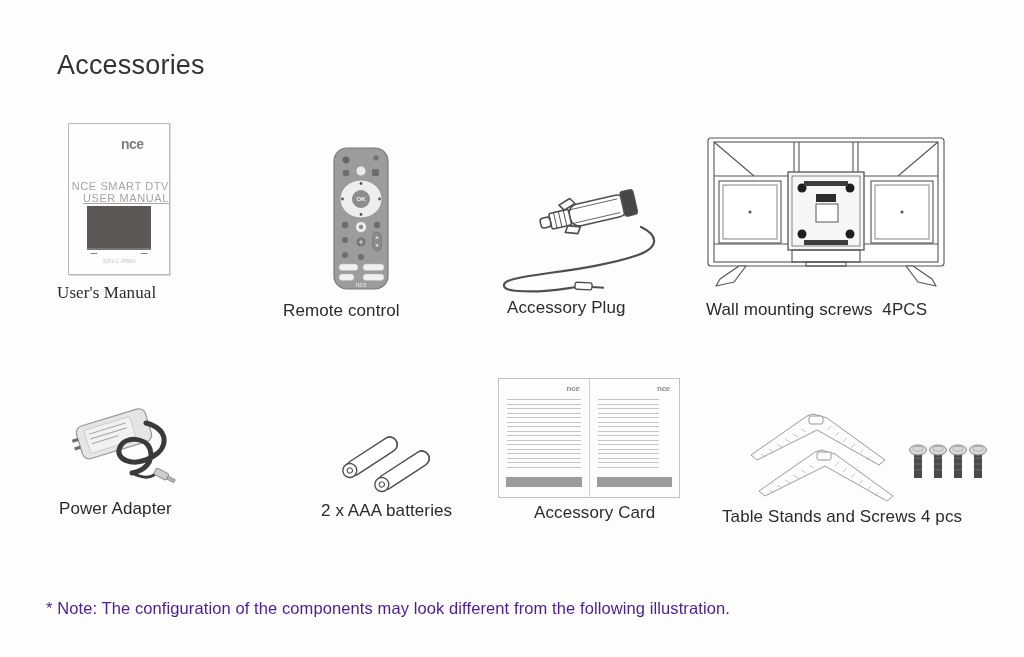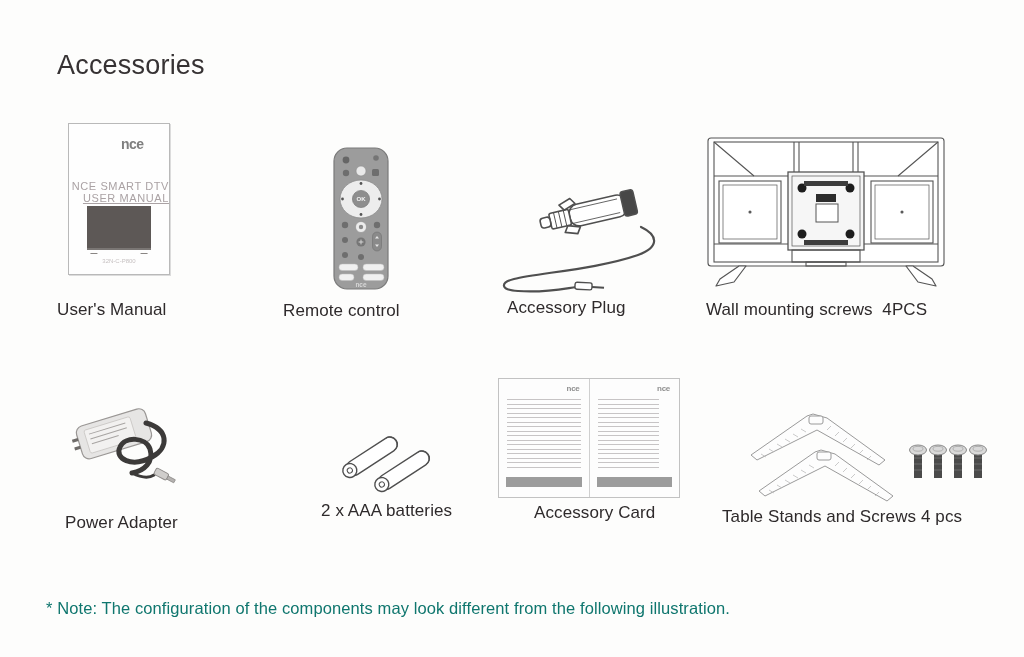--- a/index.html
+++ b/index.html
@@ -10,21 +10,21 @@
     color:#2e2a2b;
   }
   .abs{position:absolute;}
   .page-title{
     font-size:27px;font-weight:normal;letter-spacing:0.2px;color:#363233;
   }
   .item-label{
     font-size:17px;color:#2e2a2b;white-space:pre;letter-spacing:0.1px;
   }
   .note-text{
-    font-size:16.5px;color:#0f766e;letter-spacing:0.1px;
+    font-size:16.5px;color:#4c1d95;letter-spacing:0.1px;
   }
   
   .manual{
     width:100px;height:150px;background:#fefefe;
     border:1px solid #b9b9b9;box-shadow:1px 1px 0 #dcdcdc;
   }
   .manual .logo{
     position:absolute;top:12px;left:52px;
     font-size:14px;font-weight:bold;color:#7f7f7f;letter-spacing:-0.5px;
   }
@@ -74,21 +74,21 @@
 
 <div class="abs page-title" style="left:57px;top:50px;">Accessories</div>
 
 <div class="abs manual" style="left:68px;top:123px;">
   <span class="logo">nce</span>
   <div class="cover-line line1">NCE SMART DTV</div>
   <div class="cover-line line2">USER MANUAL</div>
   <div class="tv"></div>
   <div class="model">32N-C-P800</div>
 </div>
-<div class="abs item-label" style="left:57px;top:300px;">User's Manual</div>
+<div class="abs item-label" style="left:57px;top:283px;font-family:Liberation Serif, serif;">User's Manual</div>
 
 <svg class="abs" style="left:330px;top:146px;" width="62" height="145" viewBox="0 0 62 145">
   <rect x="4" y="2" width="54" height="141" rx="13" fill="#9c9c9c" stroke="#7a7a7a" stroke-width="1.2"></rect>
 
   <circle cx="16" cy="14" r="3.4" fill="#666"></circle>
   <circle cx="46" cy="12" r="2.8" fill="#757575"></circle>
   <circle cx="16" cy="27" r="3.2" fill="#6e6e6e"></circle>
   <circle cx="31" cy="25" r="5" fill="#e9e9e9" stroke="#8b8b8b" stroke-width="0.6"></circle>
   <rect x="42" y="23" width="7" height="7" rx="1.5" fill="#6e6e6e"></rect>
 
@@ -199,21 +199,21 @@
   </g>
 
   <path d="M76,38 C98,44 100,62 82,72 C62,83 44,74 50,62 C55,51 76,52 80,64 C84,77 74,86 62,88" fill="none" stroke="#3c3a39" stroke-width="5" stroke-linecap="round"></path>
   <path d="M62,88 C70,92 78,94 84,90" fill="none" stroke="#3c3a39" stroke-width="3" stroke-linecap="round"></path>
 
   <g transform="rotate(28 92 90)">
     <rect x="84" y="86" width="14" height="7" rx="2" fill="#cfcdcb" stroke="#8f8c8a" stroke-width="1"></rect>
     <rect x="98" y="88" width="8" height="3.4" fill="#b5b2b0" stroke="#8f8c8a" stroke-width="0.8"></rect>
   </g>
 </svg>
-<div class="abs item-label" style="left:65px;top:499px;margin-top:14px;">Power Adapter</div>
+<div class="abs item-label" style="left:59px;top:499px;">Power Adapter</div>
 
 <svg class="abs" style="left:335px;top:425px;" width="100" height="75" viewBox="0 0 100 75">
   <g stroke="#4f4f4f" fill="#fff" stroke-width="1.4">
     <g transform="translate(14 46) rotate(-33)">
       <rect x="-2" y="-7.5" width="58" height="15" rx="7.5"></rect>
       <path d="M49,-7.5 a7.5,7.5 0 0 1 0,15" stroke-width="0.9" fill="none"></path>
       <circle cx="1" cy="0" r="7"></circle>
       <circle cx="1" cy="0" r="2.6" stroke-width="1"></circle>
     </g>
     <g transform="translate(46 60) rotate(-33)">

